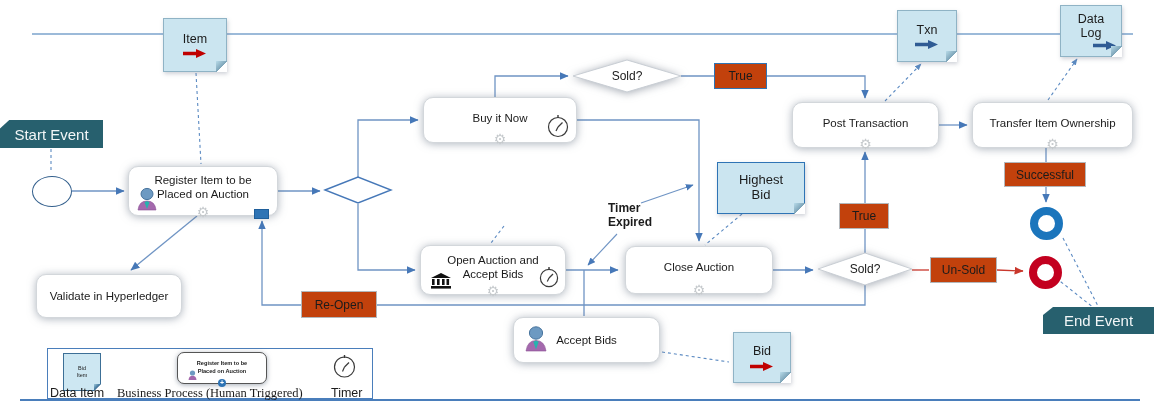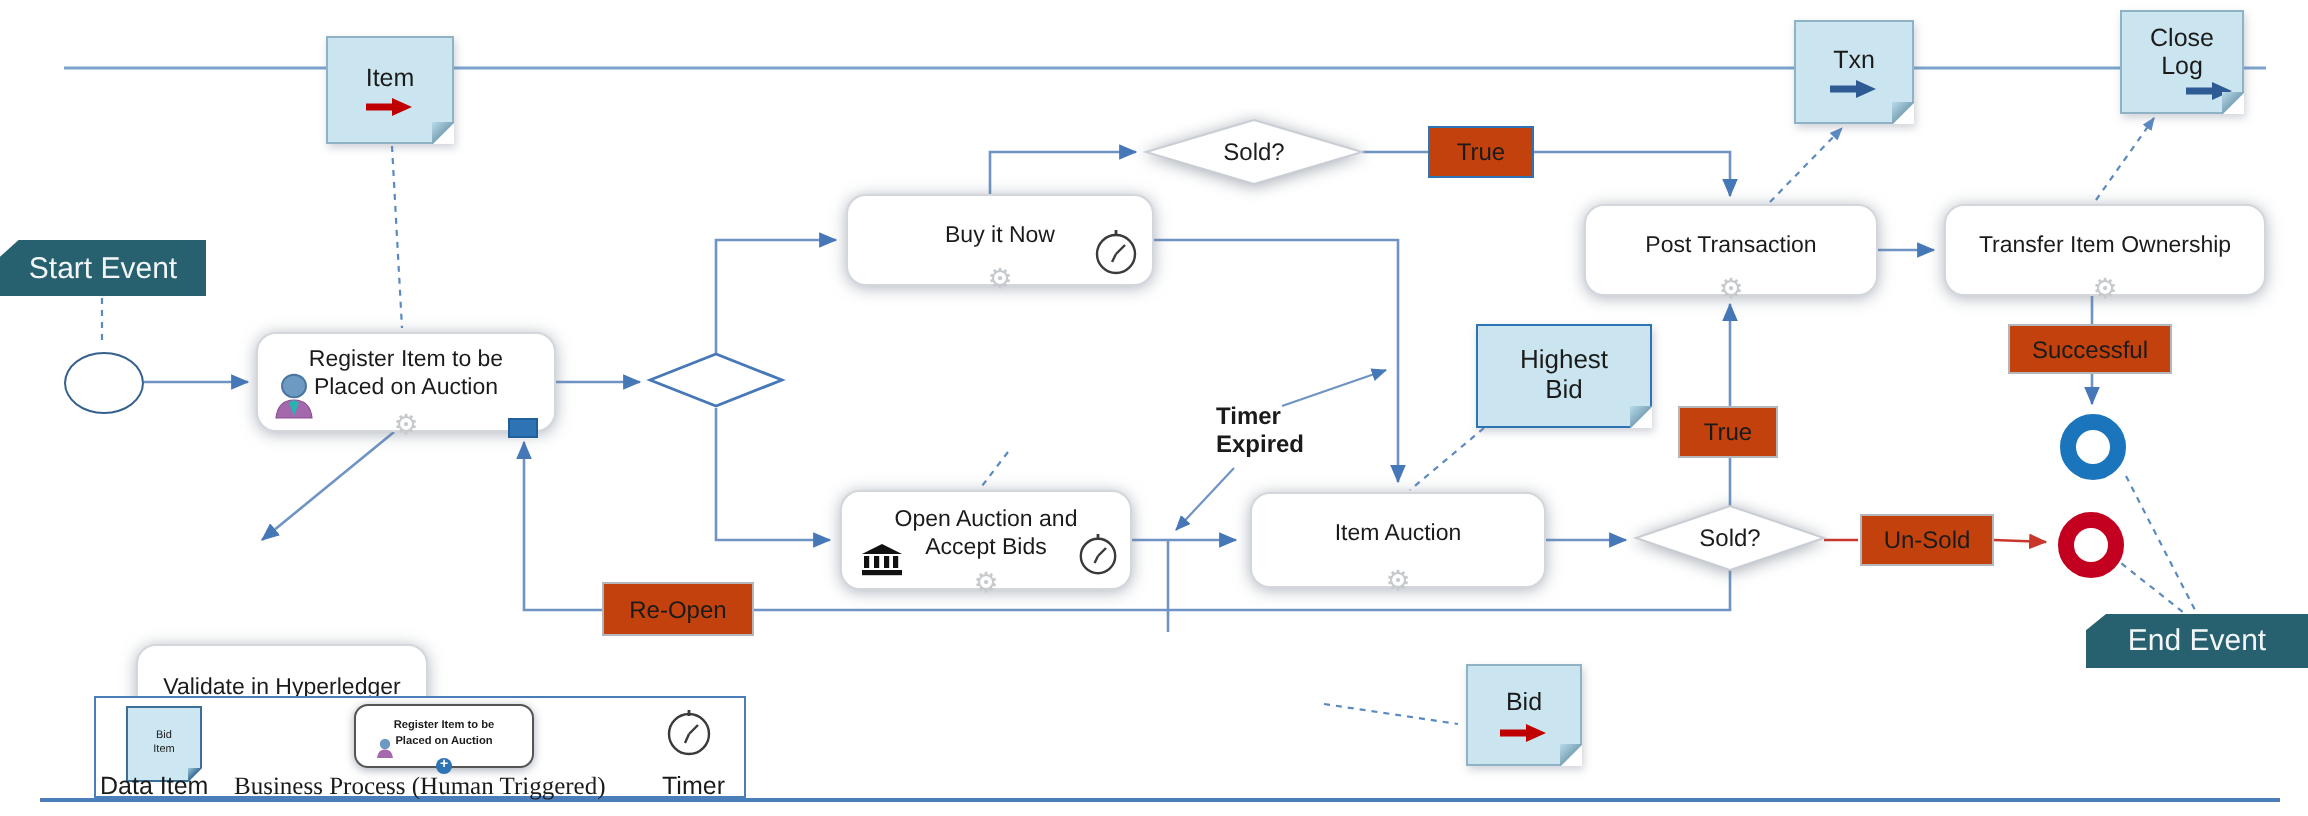--- a/index.html
+++ b/index.html
@@ -125,29 +125,29 @@
 
   <div class="note" style="left:897px;top:10px;width:60px;height:52px;">
     <span>Txn</span>
     <svg width="24" height="9" style="margin-top:3px">
       <polygon points="0,2.7 13,2.7 13,0 23,4.5 13,9 13,6.3 0,6.3" fill="#2f5b94"></polygon>
       </svg>
     <i class="fold"></i>
   </div>
 
   <div class="note" style="left:1060px;top:5px;width:62px;height:52px;">
-    <span style="width:40px">Close Log</span>
+    <span style="width:40px">Data Log</span>
     <svg width="24" height="9" style="margin-top:1px;margin-left:28px">
       <polygon points="0,2.7 13,2.7 13,0 23,4.5 13,9 13,6.3 0,6.3" fill="#2f5b94"></polygon>
       </svg>
     <i class="fold"></i>
   </div>
 
 
-  <div class="note note-strong" style="left:717px;top:162px;width:88px;height:52px;font-size:13px;margin-left:21px;">
+  <div class="note note-strong" style="left:717px;top:162px;width:88px;height:52px;font-size:13px;">
     <span style="width:56px">Highest Bid</span>
     <i class="fold"></i>
   </div>
 
   <div class="note" style="left:733px;top:332px;width:58px;height:51px;">
     <span>Bid</span>
     <svg width="24" height="9" style="margin-top:3px">
       <polygon points="0,2.7 13,2.7 13,0 23,4.5 13,9 13,6.3 0,6.3" fill="#c00000"></polygon>
       </svg>
     <i class="fold"></i>
@@ -170,21 +170,21 @@
       <svg width="22" height="24">
           <ellipse cx="11" cy="7" rx="6" ry="5.6" fill="#6d9ac2" stroke="#49759e"></ellipse>
         <path d="M2,23 Q3,14 11,14 Q19,14 20,23 Z" fill="#a469ad" stroke="#8a4f93" stroke-width=".6"></path>
         <polygon points="11,14 8.5,15.2 11,22 13.5,15.2" fill="#27b3ae"></polygon>
         </svg>
     </span>
     <span class="gear" style="left:50%;bottom:-4px;transform:translateX(-50%)">⚙</span>
   </div>
   <div class="anchor" style="left:254px;top:209px;width:13px;height:8px;"></div>
 
-  <div class="task" style="left:68px;top:274px;width:146px;height:44px;margin-top:48px;">
+  <div class="task" style="left:36px;top:274px;width:146px;height:44px;">
     <span>Validate in Hyperledger</span>
   </div>
 
   <div class="task" style="left:423px;top:97px;width:154px;height:46px;">
     <span style="margin-top:-4px">Buy it Now</span>
     <span class="icon" style="right:6px;top:16px;">
       <svg width="24" height="24">
           <circle cx="12" cy="13" r="9.5" fill="#fff" stroke="#3a3a3a" stroke-width="1.2"></circle>
         <line x1="12" y1="13" x2="16.5" y2="8.5" stroke="#3a3a3a" stroke-width="1.2"></line>
         <line x1="12" y1="13" x2="10" y2="17" stroke="#3a3a3a" stroke-width="1.2"></line>
@@ -211,24 +211,34 @@
           <circle cx="11" cy="12" r="8.6" fill="#fff" stroke="#3a3a3a" stroke-width="1.2"></circle>
         <line x1="11" y1="12" x2="15" y2="8" stroke="#3a3a3a" stroke-width="1.2"></line>
         <line x1="11" y1="12" x2="9.3" y2="15.5" stroke="#3a3a3a" stroke-width="1.2"></line>
         <line x1="11" y1="1" x2="11" y2="3.6" stroke="#3a3a3a" stroke-width="1.4"></line>
         </svg>
     </span>
     <span class="gear" style="left:50%;bottom:-4px;transform:translateX(-50%)">⚙</span>
   </div>
 
   <div class="task" style="left:625px;top:246px;width:148px;height:48px;">
-    <span style="margin-top:-6px">Item Auction</span>
-    <span class="gear" style="left:50%;bottom:-4px;transform:translateX(-50%)">⚙</span>
-  </div>
-
+    <span style="margin-top:-6px">Close Auction</span>
+    <span class="gear" style="left:50%;bottom:-4px;transform:translateX(-50%)">⚙</span>
+  </div>
+
+  <div class="task" style="left:513px;top:317px;width:147px;height:46px;">
+    <span>Accept Bids</span>
+    <span class="icon" style="left:10px;top:7px;">
+      <svg width="24" height="27">
+          <ellipse cx="12" cy="8" rx="6.6" ry="6.2" fill="#6d9ac2" stroke="#49759e"></ellipse>
+        <path d="M2,26 Q3.5,15.5 12,15.5 Q20.5,15.5 22,26 Z" fill="#a469ad" stroke="#8a4f93" stroke-width=".6"></path>
+        <polygon points="12,15.5 9.3,16.8 12,24.5 14.7,16.8" fill="#27b3ae"></polygon>
+        </svg>
+    </span>
+  </div>
 
   <div class="task" style="left:792px;top:102px;width:147px;height:46px;">
     <span style="margin-top:-4px">Post Transaction</span>
     <span class="gear" style="left:50%;bottom:-4px;transform:translateX(-50%)">⚙</span>
   </div>
 
   <div class="task" style="left:972px;top:102px;width:161px;height:46px;">
     <span style="margin-top:-4px">Transfer Item Ownership</span>
     <span class="gear" style="left:50%;bottom:-4px;transform:translateX(-50%)">⚙</span>
   </div>

